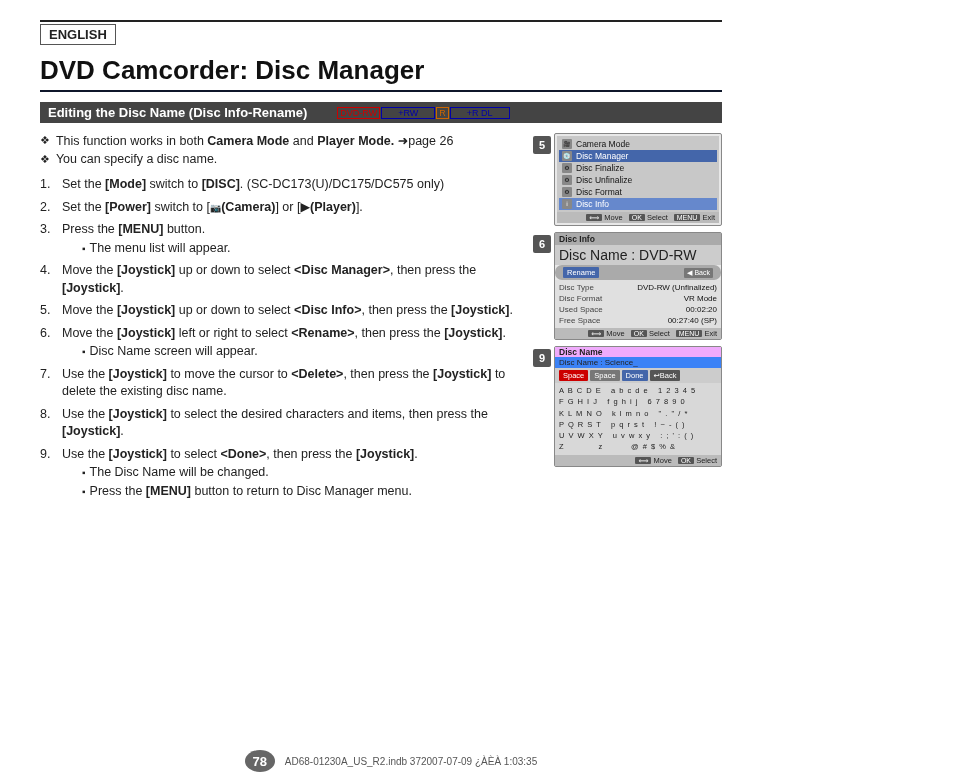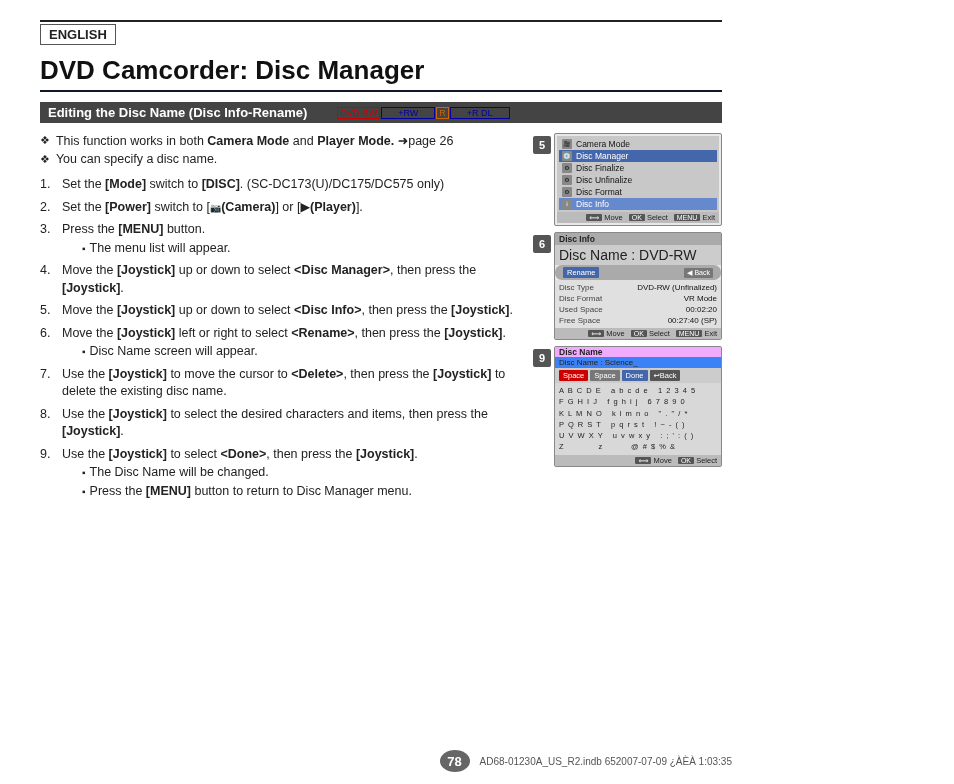--- a/index.html
+++ b/index.html
@@ -279,21 +279,21 @@
       letter-spacing: 1px;
     }
 
     
     .page-footer {
       position: absolute;
       bottom: 12px;
       left: 0;
       right: 0;
       display: flex;
-      justify-content: flex-end;
+      justify-content: center;
       align-items: center;
       padding: 0 30px;
       font-size: 10px;
       color: #555;
       margin-left: 20px;
     }
 
     .page-number-box {
       width: 30px;
       height: 22px;
@@ -550,18 +550,18 @@
         </div>
       </div>
 
     </div>
   </div>
 
   
   <div class="page-footer">
     <div style="display:flex; align-items:center; gap:10px;">
       <div class="page-number-box">78</div>
-      <span>AD68-01230A_US_R2.indb   65</span>
+      <span>AD68-01230A_US_R2.indb   37</span>
     </div>
     <span>2007-07-09   ¿ÀÈÀ 1:03:35</span>
   </div>
 
 </div>
 
 </body></html>

